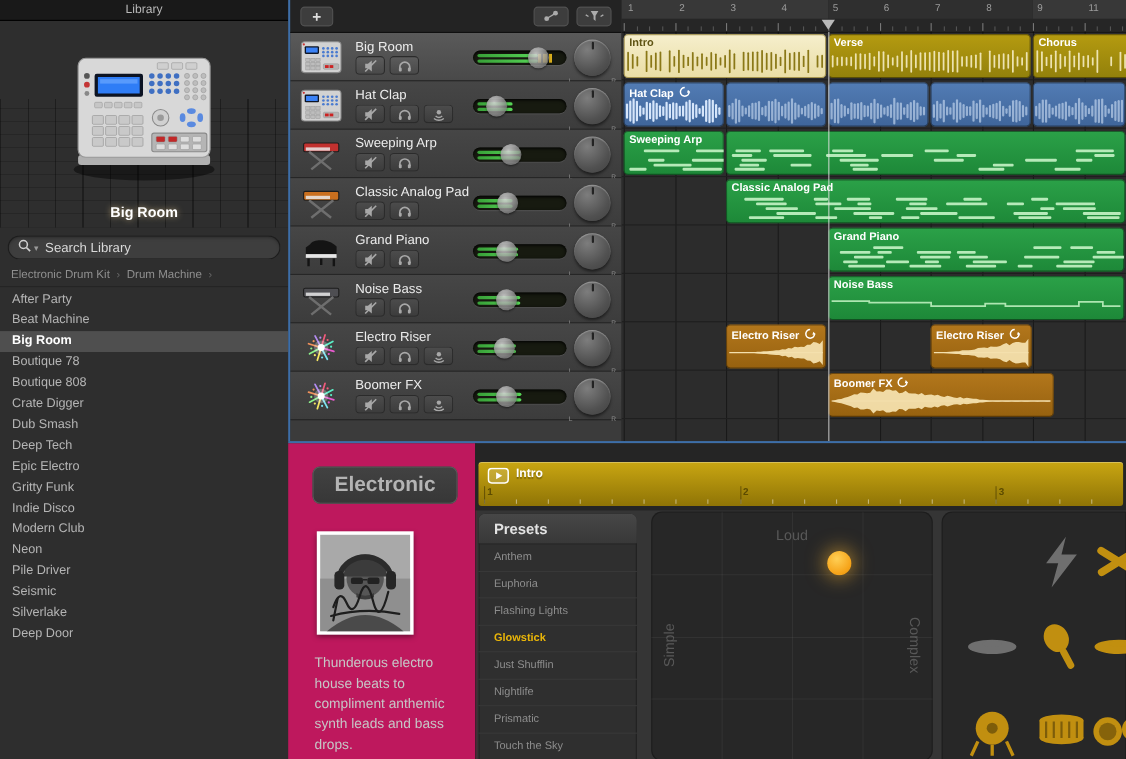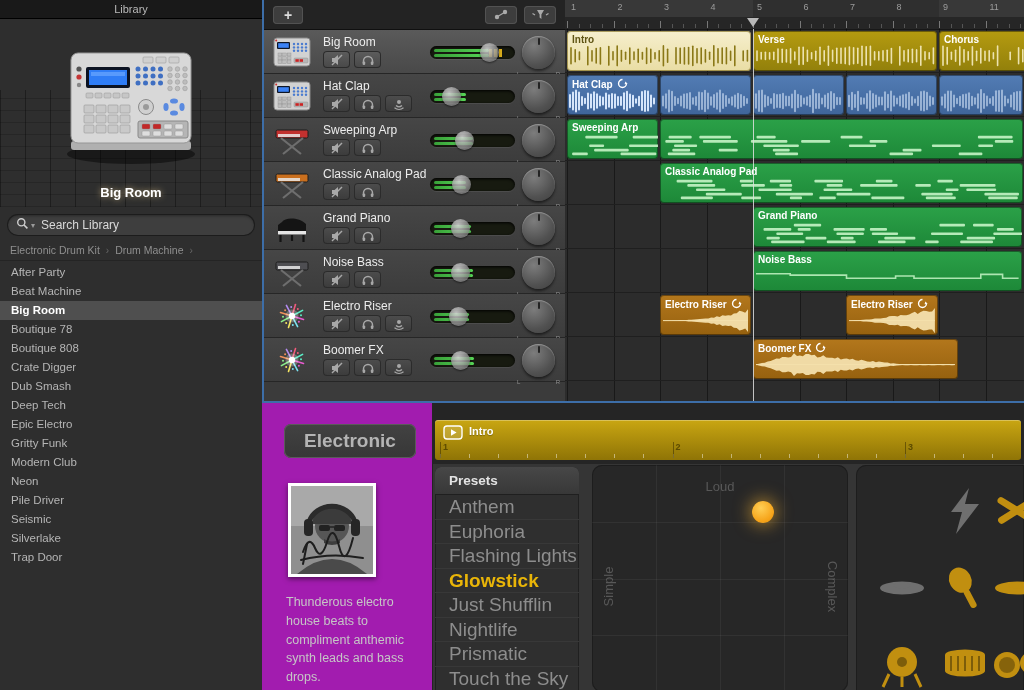--- a/index.html
+++ b/index.html
@@ -64,35 +64,35 @@
   .region.yellow.sel{background:linear-gradient(#f6efcd,#e9dda4);box-shadow:inset 0 0 0 1px rgba(120,100,20,.6);}
   .region.blue{background:linear-gradient(#527cb4,#3f659a);}
   .region.green{background:linear-gradient(#2ba148,#1d8838);}
   .region.orange{background:linear-gradient(#b3771c,#96610f);}
   .rlabel{position:absolute;left:5px;top:3px;font-size:10px;font-weight:bold;color:#fff;display:flex;gap:4px;align-items:center;white-space:nowrap;z-index:2;}
   .region.yellow.sel .rlabel{color:#5f5414;}
   .playhead-tri{position:absolute;top:18px;width:0;height:0;border-left:6px solid transparent;border-right:6px solid transparent;border-top:9px solid #b9b9b9;z-index:6;}
   .playhead-line{position:absolute;top:29px;width:1px;height:372px;background:rgba(225,225,225,.85);z-index:5;}
   
   #bottom{position:absolute;left:262px;top:401px;width:762px;height:289px;background:#353535;border-top:2px solid #3d6ea8;box-sizing:border-box;}
-  .info{position:absolute;left:0;top:0;width:170px;height:287px;background:#a21caf;border-right:1px solid #232323;}
+  .info{position:absolute;left:0;top:0;width:170px;height:287px;background:#be185d;border-right:1px solid #232323;}
   .genre-btn{position:absolute;left:22px;top:21px;width:132px;height:34px;border-radius:7px;background:linear-gradient(#424242,#373737);
         box-shadow:inset 0 0 0 1px #5b5b5b;color:#b4b4b4;font-size:19px;font-weight:bold;text-align:center;line-height:34px;}
   .photo{position:absolute;left:26px;top:80px;width:88px;height:94px;background:#fff;padding:3px;box-sizing:border-box;box-shadow:0 2px 5px rgba(0,0,0,.5);}
   .desc{position:absolute;left:24px;top:190px;width:136px;font-size:12.5px;line-height:1.5;color:#c6c6c6;}
   .rightzone-top{position:absolute;left:170px;top:0;width:592px;height:61px;background:#252525;}
   .minimap{position:absolute;left:173px;top:17px;width:586px;height:40px;border-radius:3px;background:linear-gradient(#c9a612,#8f7406);box-shadow:inset 0 1px 0 rgba(255,255,255,.3);overflow:hidden;}
   .mm-label{position:absolute;left:34px;top:5px;font-size:11px;font-weight:bold;color:#fff;text-shadow:0 1px 1px rgba(0,0,0,.3);}
   .mm-play{position:absolute;left:8px;top:5px;}
   .mm-num{position:absolute;top:22px;font-size:9px;font-weight:bold;color:#5c4b00;}
   .mm-tick{position:absolute;bottom:2px;width:1px;height:4px;background:rgba(255,255,255,.45);}
   .mm-tickbar{position:absolute;top:22px;width:1px;height:16px;background:rgba(60,48,0,.55);}
   .presets{position:absolute;left:173px;top:64px;width:144px;height:225px;background:#2f2f2f;border-radius:6px 6px 0 0;box-shadow:inset 0 0 0 1px #202020;}
   .phead{height:27px;background:linear-gradient(#474747,#383838);border-radius:6px 6px 0 0;line-height:27px;padding-left:14px;font-size:13.5px;font-weight:bold;color:#e3e3e3;border-bottom:1px solid #1f1f1f;}
-  .pitem{height:24.5px;line-height:24.5px;padding-left:14px;font-size:19px;color:#8d8d8d;border-bottom:1px solid #383838;box-sizing:border-box;}
+  .pitem{height:24.5px;line-height:24.5px;padding-left:14px;font-size:10px;color:#8d8d8d;border-bottom:1px solid #383838;box-sizing:border-box;}
   .pitem.sel{color:#e9b508;font-weight:bold;}
   .xypad{position:absolute;left:330px;top:62px;width:256px;height:227px;background:#272727;border-radius:10px;box-shadow:inset 0 0 0 1px #1d1d1d;overflow:hidden;}
   .xgrid-v{position:absolute;top:0;bottom:0;width:1px;background:rgba(255,255,255,.05);}
   .xgrid-h{position:absolute;left:0;right:0;height:1px;background:rgba(255,255,255,.05);}
   .xlab{position:absolute;color:#585858;font-size:13px;}
   .xlab.top{left:0;right:0;top:14px;text-align:center;}
   .xlab.left{left:-24px;top:50%;transform:rotate(-90deg);width:80px;text-align:center;}
   .xlab.right{right:-24px;top:50%;transform:rotate(90deg);width:80px;text-align:center;}
   .xydot{position:absolute;width:22px;height:22px;border-radius:50%;background:radial-gradient(circle at 40% 32%, #ffcf55, #f6a41a 65%, #e08f07);box-shadow:0 0 16px 3px rgba(255,185,50,.5);}
   .drumpads{position:absolute;left:594px;top:62px;width:168px;height:227px;background:#272727;border-radius:10px 0 0 0;box-shadow:inset 0 0 0 1px #1d1d1d;overflow:hidden;}
@@ -213,26 +213,27 @@
         <div class="libitem">After Party</div>
         <div class="libitem">Beat Machine</div>
         <div class="libitem sel">Big Room</div>
         <div class="libitem">Boutique 78</div>
         <div class="libitem">Boutique 808</div>
         <div class="libitem">Crate Digger</div>
         <div class="libitem">Dub Smash</div>
         <div class="libitem">Deep Tech</div>
         <div class="libitem">Epic Electro</div>
         <div class="libitem">Gritty Funk</div>
+        <div class="libitem">Indie Disco</div>
         <div class="libitem">Modern Club</div>
         <div class="libitem">Neon</div>
         <div class="libitem">Pile Driver</div>
         <div class="libitem">Seismic</div>
         <div class="libitem">Silverlake</div>
-        <div class="libitem">Trap Door</div>
+        <div class="libitem">Deep Door</div>
       </div>
   </aside>
 
   <section id="trackhead">
     <div class="thead-toolbar">
       <div class="tbarbtn addbtn">+</div>
       <div class="sp"></div>
       <div class="tbarbtn" style="width:32px" id="autoBtn">
           <svg width="16" height="11" viewBox="0 0 16 11">
             <line x1="3" y1="8.5" x2="13" y2="2.5" stroke="#ababab" stroke-width="1.2"></line>

